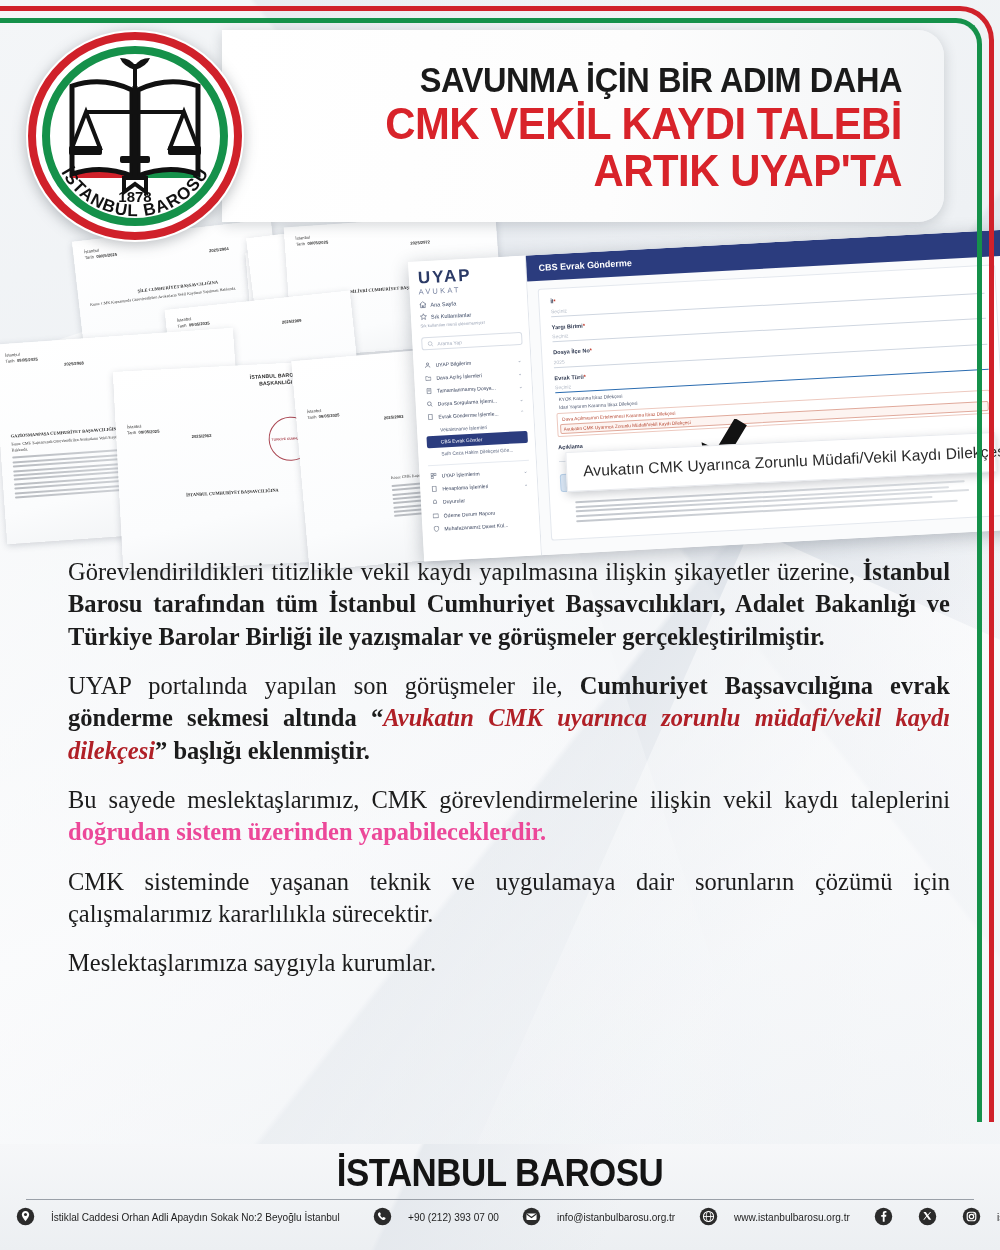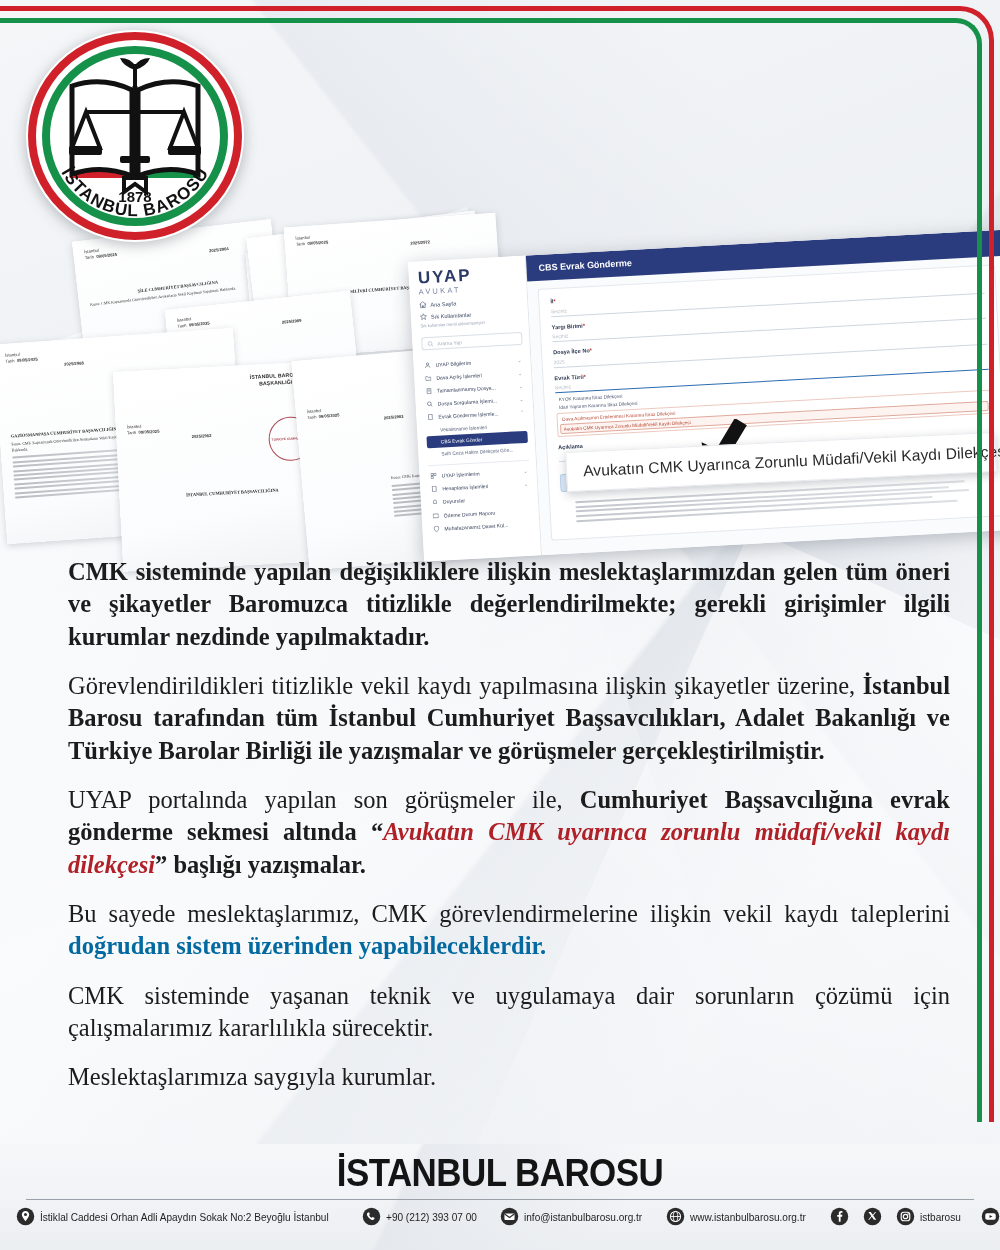--- a/index.html
+++ b/index.html
@@ -243,21 +243,21 @@
     position: absolute; left: 68px; top: 556px; width: 882px; z-index: 40;
   }
   .para {
     font-size: 24.5px; line-height: 1.32; color: #1c1c1c;
     text-align: justify; margin-bottom: 17px;
     font-family: "Liberation Serif", serif;
   }
   .para:last-child { margin-bottom: 0; }
   .para.bold { font-weight: 700; }
   .para b { font-weight: 700; }
-  .red-bold { color: #0369a1; font-weight: 700; }
+  .red-bold { color: #ec4899; font-weight: 700; }
   .red-italic { color: #B02027; font-weight: 700; font-style: italic; }
   .nowrap-last { text-align: left; }
 
   
   #footer { position:absolute; left:0; bottom:0; width:1000px; height:106px; z-index:50; }
   #footer-bg {
     position:absolute; inset:0;
     background:
       linear-gradient(115deg, rgba(255,255,255,0) 40%, rgba(228,232,237,.85) 40.5%, rgba(250,251,252,0) 62%),
       linear-gradient(180deg,#f6f7f9,#eceff2);
@@ -267,21 +267,21 @@
     font-family: "Liberation Sans", sans-serif;
     font-weight: 700; font-size: 38px; color:#141414;
     letter-spacing: -0.6px;
     transform: scaleX(.92);
   }
   #footer-rule { position:relative; margin: 4px 26px 0 26px; height:1px; background:#9aa0a8; }
   #footer-contacts {
     position: relative; display:flex; align-items:center; gap: 9px;
     padding: 7px 16px 0 16px; justify-content: flex-start;
   }
-  .fc-item { display:flex; align-items:center; gap:5px; }
+  .fc-item { display:flex; align-items:center; gap:16px; }
   .fc-text {
     font-family:"Liberation Sans",sans-serif; font-size:10.6px; color:#1e1e1e;
     white-space: nowrap; transform: scaleX(.95); transform-origin:left center;
   }
   .fc-ico { width:19px; height:19px; flex:0 0 19px; }
   .fc-gap { width: 4px; }
 </style>
 </head>
 <body>
 
@@ -555,20 +555,25 @@
 </div>
 
 <svg id="callout-arrow" width="78" height="70" viewBox="0 0 78 70">
   <path d="M16 2 L40 2 L40 40 L56 36 L33 68 L10 40 L26 38 L26 2 Z" fill="#121212" transform="rotate(31 39 35)"></path>
 </svg>
 <div id="callout-box">
   <span id="callout-text">Avukatın CMK Uyarınca Zorunlu Müdafi/Vekil Kaydı Dilekçesi</span>
 </div>
 
 <div id="header">
+  <div id="title-plate">
+    <div class="title-line" id="title-line-1">SAVUNMA İÇİN BİR ADIM DAHA</div>
+    <div class="title-line" id="title-line-2">CMK VEKİL KAYDI TALEBİ</div>
+    <div class="title-line" id="title-line-3">ARTIK UYAP'TA</div>
+  </div>
 
   <svg id="logo-badge" viewBox="0 0 222 216">
     <ellipse cx="111" cy="108" rx="109" ry="106" fill="#ffffff"></ellipse>
     <ellipse cx="111" cy="108" rx="103" ry="100" fill="none" stroke="#D0212A" stroke-width="8"></ellipse>
     <ellipse cx="111" cy="108" rx="89" ry="86" fill="none" stroke="#15914A" stroke-width="8"></ellipse>
     <ellipse cx="111" cy="108" rx="79" ry="77" fill="#ffffff"></ellipse>
 
     <path d="M46 62 H108 V150 H46 Z" fill="#D0212A"></path>
     <path d="M114 62 H176 V150 H114 Z" fill="#15914A"></path>
     <path d="M48 58 Q78 48 108 62 L108 148 Q78 136 48 146 Z" fill="#ffffff" stroke="#111" stroke-width="5"></path>
@@ -594,30 +599,27 @@
         <path id="arcpath" d="M36 142 A84 84 0 0 0 186 142"></path>
       </defs>
     <text font-family="Liberation Sans, sans-serif" font-size="17" font-weight="700" fill="#111" letter-spacing="1.2">
       <textPath href="#arcpath" startOffset="50%" text-anchor="middle">İSTANBUL BAROSU</textPath>
     </text>
   </svg>
 </div>
 
 <div id="body-copy">
 
-  <p class="para bold">
-    <span>CMK sisteminde yapılan değişikliklere ilişkin meslektaşlarımızdan gelen tüm öneri ve şikayetler Baromuzca titizlikle değerlendirilmekte; gerekli girişimler ilgili kurumlar nezdinde yapılmaktadır.</span>
-  </p>
 
   <p class="para">
     <span>Görevlendirildikleri titizlikle vekil kaydı yapılmasına ilişkin şikayetler üzerine, </span><b>İstanbul Barosu tarafından tüm İstanbul Cumhuriyet Başsavcılıkları, Adalet Bakanlığı ve Türkiye Barolar Birliği ile yazışmalar ve görüşmeler gerçekleştirilmiştir.</b>
   </p>
 
   <p class="para">
-    <span>UYAP portalında yapılan son görüşmeler ile, </span><b>Cumhuriyet Başsavcılığına evrak gönderme sekmesi altında “</b><span class="red-italic">Avukatın CMK uyarınca zorunlu müdafi/vekil kaydı dilekçesi</span><b>” başlığı yazışmalar.</b>
+    <span>UYAP portalında yapılan son görüşmeler ile, </span><b>Cumhuriyet Başsavcılığına evrak gönderme sekmesi altında “</b><span class="red-italic">Avukatın CMK uyarınca zorunlu müdafi/vekil kaydı dilekçesi</span><b>” başlığı eklenmiştir.</b>
   </p>
 
   <p class="para">
     <span>Bu sayede meslektaşlarımız, CMK görevlendirmelerine ilişkin vekil kaydı taleplerini </span><span class="red-bold">doğrudan sistem üzerinden yapabileceklerdir.</span>
   </p>
 
   <p class="para">
     <span>CMK sisteminde yaşanan teknik ve uygulamaya dair sorunların çözümü için çalışmalarımız kararlılıkla sürecektir.</span>
   </p>
 

